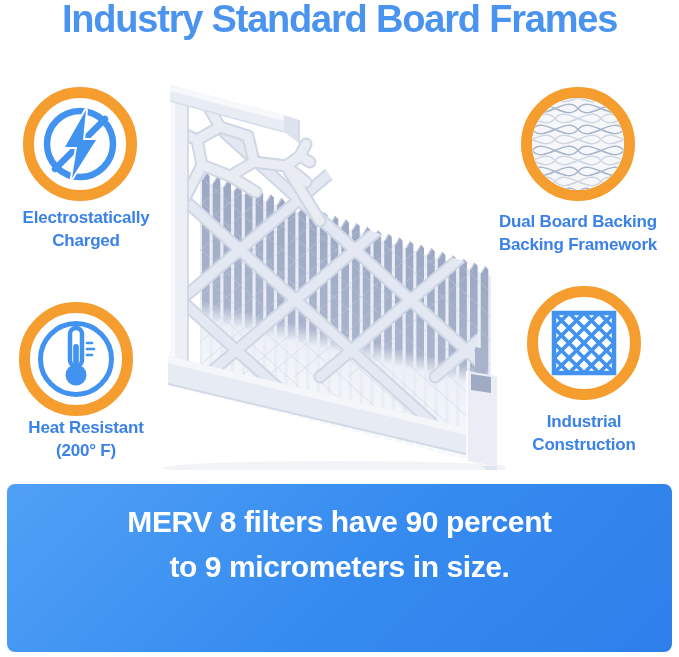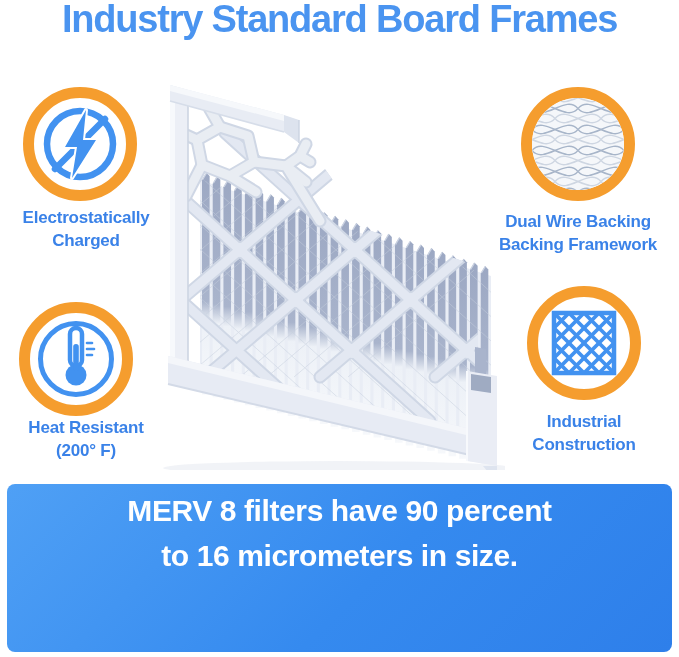--- a/index.html
+++ b/index.html
@@ -15,21 +15,21 @@
   .ring-electro{left:23px;top:87px;}
   .lbl-electro{left:-14px;top:206px;}
   .ring-heat{left:19px;top:302px;}
   .lbl-heat{left:-14px;top:416px;}
   .ring-wire{left:521px;top:87px;}
   .lbl-wire{left:478px;top:210px;}
   .ring-industrial{left:527px;top:286px;}
   .lbl-industrial{left:484px;top:410px;}
   .product{position:absolute;left:160px;top:70px;width:345px;height:400px;}
   .banner{position:absolute;left:7px;top:484px;width:665px;height:168px;border-radius:8px;
-          box-sizing:border-box;padding-top:4px;text-align:center;color:#ffffff;
+          box-sizing:border-box;padding-top:15px;text-align:center;color:#ffffff;
           font-weight:bold;font-size:30px;line-height:45px;letter-spacing:-0.4px;
           background:linear-gradient(135deg,#4FA0F5 0%,#358AEF 55%,#2E7FEA 100%);}
 </style>
 </head>
 <body>
 
 <div class="page">
 
   <h1 class="title">Industry Standard Board Frames</h1>
 
@@ -70,21 +70,21 @@
         </pattern>
       </defs>
       <rect width="92" height="92" fill="#F5F7FA"></rect>
       <rect width="92" height="92" fill="url(#meshp)"></rect>
       <g transform="translate(23,10)">
         <rect x="-23" y="-10" width="115" height="102" fill="url(#meshp)" opacity="0.5"></rect>
       </g>
     </svg>
   </div>
   <div class="flabel lbl-wire">
-    <div>Dual Wire Backing</div>
+    <div>Dual Board Backing</div>
     <div>Backing Framework</div>
   </div>
 
   <div class="ring ring-industrial">
     <svg viewBox="0 0 92 92">
       <rect x="16" y="16" width="60" height="60" fill="#ffffff" stroke="#4292F0" stroke-width="4.5"></rect>
       <path d="M16,31 L31,16 M16,46 L46,16 M16,61 L61,16 M16,76 L76,16 M31,76 L76,31 M46,76 L76,46 M61,76 L76,61" stroke="#4292F0" stroke-width="3.8" fill="none"></path>
       <path d="M61,16 L76,31 M46,16 L76,46 M31,16 L76,61 M16,16 L76,76 M16,31 L61,76 M16,46 L46,76 M16,61 L31,76" stroke="#4292F0" stroke-width="3.8" fill="none"></path>
     </svg>
   </div>
@@ -411,16 +411,16 @@
       <line x1="8" y1="314" x2="331" y2="390" stroke="#D3DAE7" stroke-width="2"></line>
       <polygon points="315,277 326,279 326,317 315,315" fill="#A9B4CC"></polygon>
       <polygon points="307,301 337,306 337,396 307,391" fill="#EAEDF5"></polygon>
       <polygon points="311,304 331,307 331,323 311,320" fill="#9FABC2"></polygon>
       <line x1="307" y1="301" x2="307" y2="391" stroke="#F7F9FC" stroke-width="2"></line>
       <polygon points="323,396 337,396 337,404 328,402" fill="#DEE4EF"></polygon>
     </svg>
 
   <div class="banner">
     <div>MERV 8 filters have 90 percent</div>
-    <div>to 16 micrometers in size.</div>
+    <div>to 9 micrometers in size.</div>
   </div>
 
 </div>
 
 </body></html>

